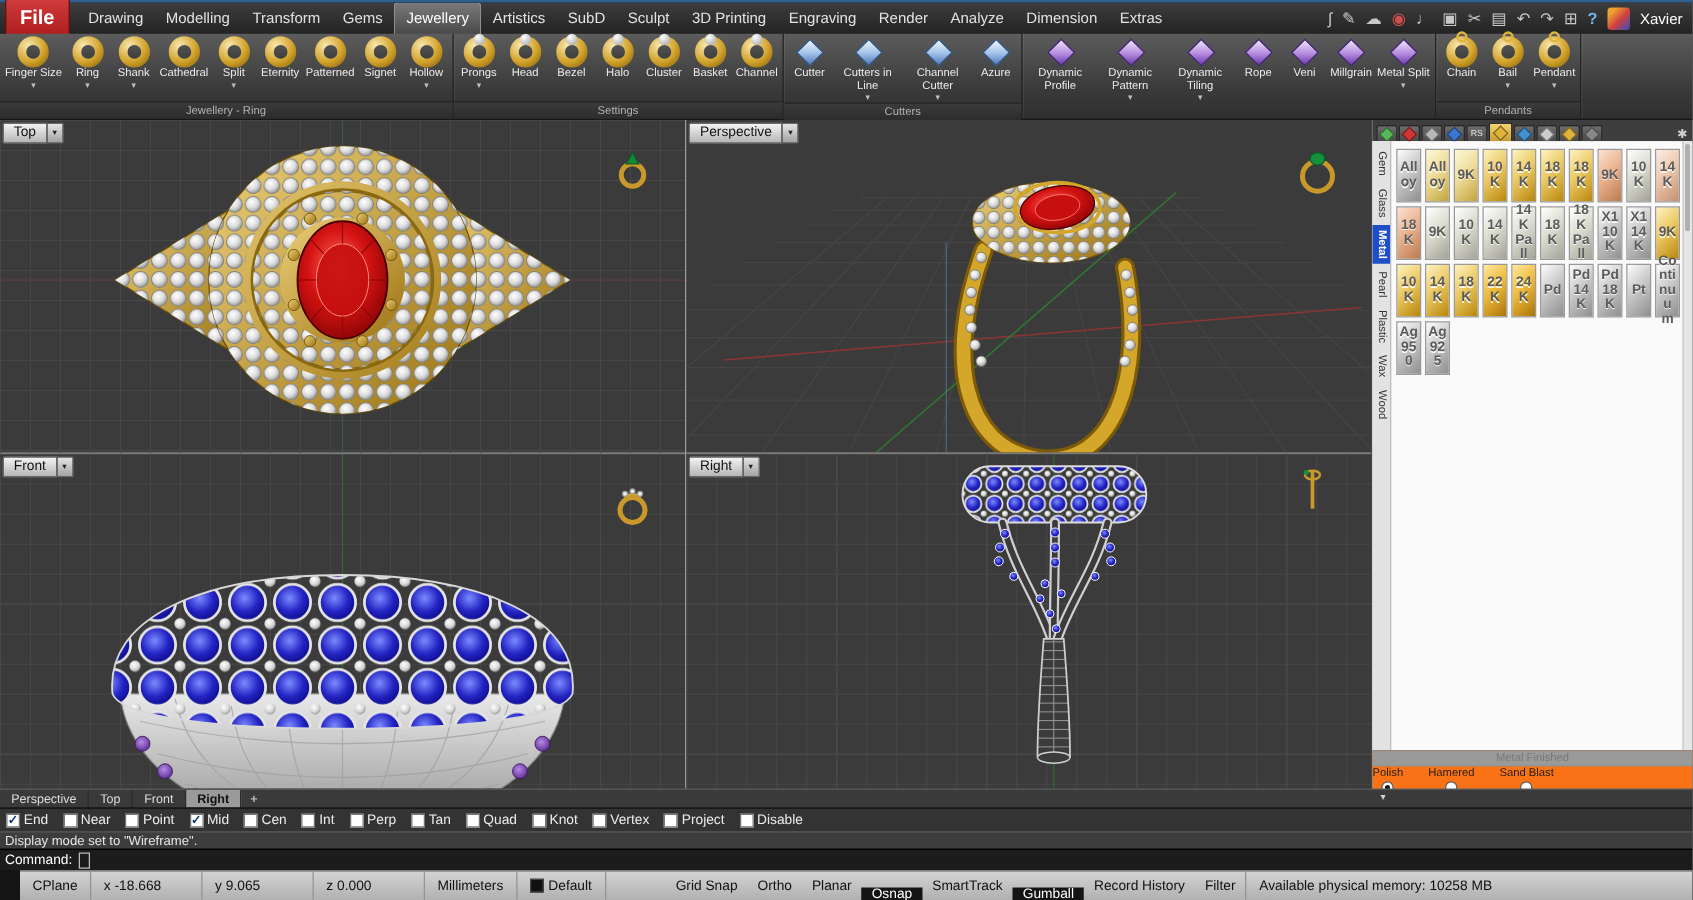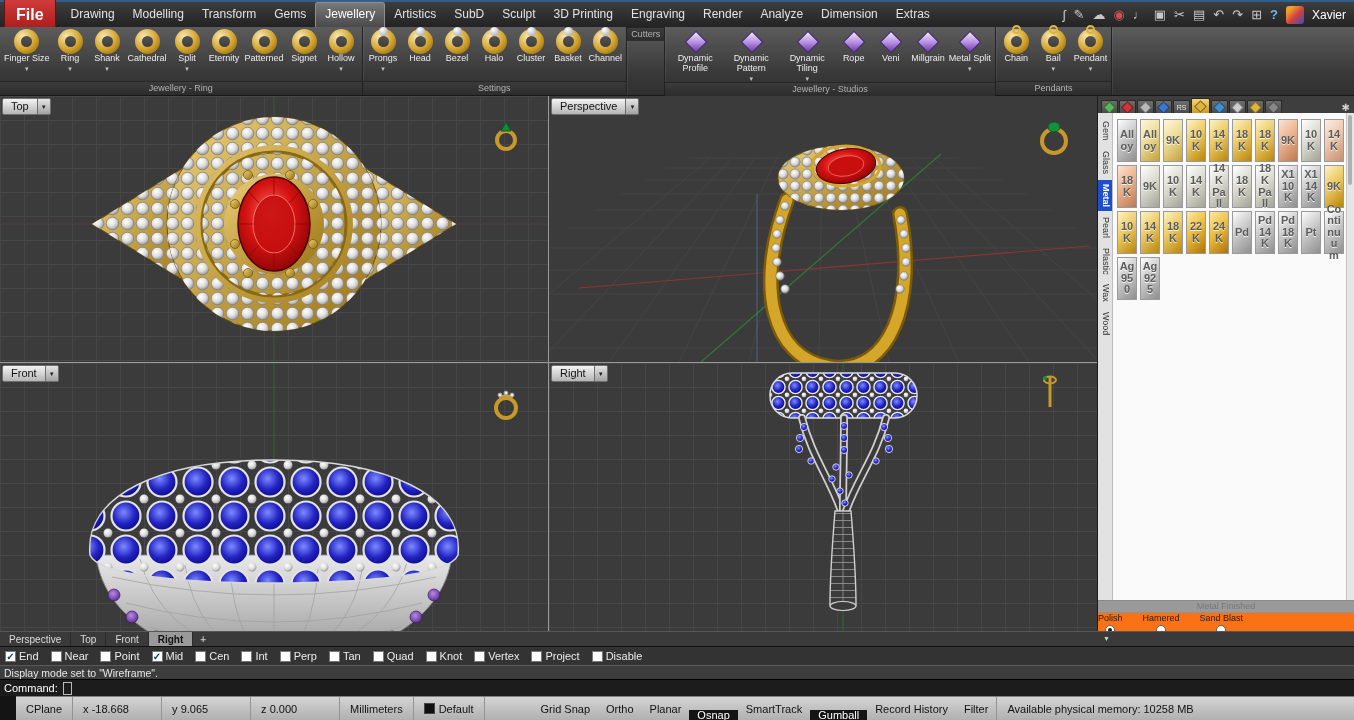--- a/index.html
+++ b/index.html
@@ -221,20 +221,40 @@
               <span class="rlab">Basket</span>
             </div>
             <div class="rbtn" data-name="ribbon-button-channel">
               <span class="ricon i-set" data-name="channel-icon"></span>
               <span class="rlab">Channel</span>
             </div>
           </div>
           <div class="rglabel" data-name="ribbon-group-label">Settings</div>
         </div>
         <div class="rgroup" data-name="ribbon-group-cutters">
+          <div class="rbtns">
+            <div class="rbtn" data-name="ribbon-button-cutter">
+              <span class="ricon i-cut" data-name="cutter-icon"></span>
+              <span class="rlab">Cutter</span>
+            </div>
+            <div class="rbtn" data-name="ribbon-button-cutters-in-line">
+              <span class="ricon i-cut" data-name="cutters-in-line-icon"></span>
+              <span class="rlab">Cutters in Line</span>
+              <span class="rarr" data-name="chevron-down-icon">▾</span>
+            </div>
+            <div class="rbtn" data-name="ribbon-button-channel-cutter">
+              <span class="ricon i-cut" data-name="channel-cutter-icon"></span>
+              <span class="rlab">Channel Cutter</span>
+              <span class="rarr" data-name="chevron-down-icon">▾</span>
+            </div>
+            <div class="rbtn" data-name="ribbon-button-azure">
+              <span class="ricon i-cut" data-name="azure-icon"></span>
+              <span class="rlab">Azure</span>
+            </div>
+          </div>
           <div class="rglabel" data-name="ribbon-group-label">Cutters</div>
         </div>
         <div class="rgroup" data-name="ribbon-group-jewellery-studios">
           <div class="rbtns">
             <div class="rbtn" data-name="ribbon-button-dynamic-profile">
               <span class="ricon i-studio" data-name="dynamic-profile-icon"></span>
               <span class="rlab">Dynamic Profile</span>
             </div>
             <div class="rbtn" data-name="ribbon-button-dynamic-pattern">
               <span class="ricon i-studio" data-name="dynamic-pattern-icon"></span>
@@ -257,21 +277,20 @@
             <div class="rbtn" data-name="ribbon-button-millgrain">
               <span class="ricon i-studio" data-name="millgrain-icon"></span>
               <span class="rlab">Millgrain</span>
             </div>
             <div class="rbtn" data-name="ribbon-button-metal-split">
               <span class="ricon i-studio" data-name="metal-split-icon"></span>
               <span class="rlab">Metal Split</span>
               <span class="rarr" data-name="chevron-down-icon">▾</span>
             </div>
           </div>
-          <div class="rglabel" data-name="ribbon-group-label">Jewellery - Studios</div>
         </div>
         <div class="rgroup" data-name="ribbon-group-pendants">
           <div class="rbtns">
             <div class="rbtn" data-name="ribbon-button-chain">
               <span class="ricon i-pend" data-name="chain-icon"></span>
               <span class="rlab">Chain</span>
             </div>
             <div class="rbtn" data-name="ribbon-button-bail">
               <span class="ricon i-pend" data-name="bail-icon"></span>
               <span class="rlab">Bail</span>

